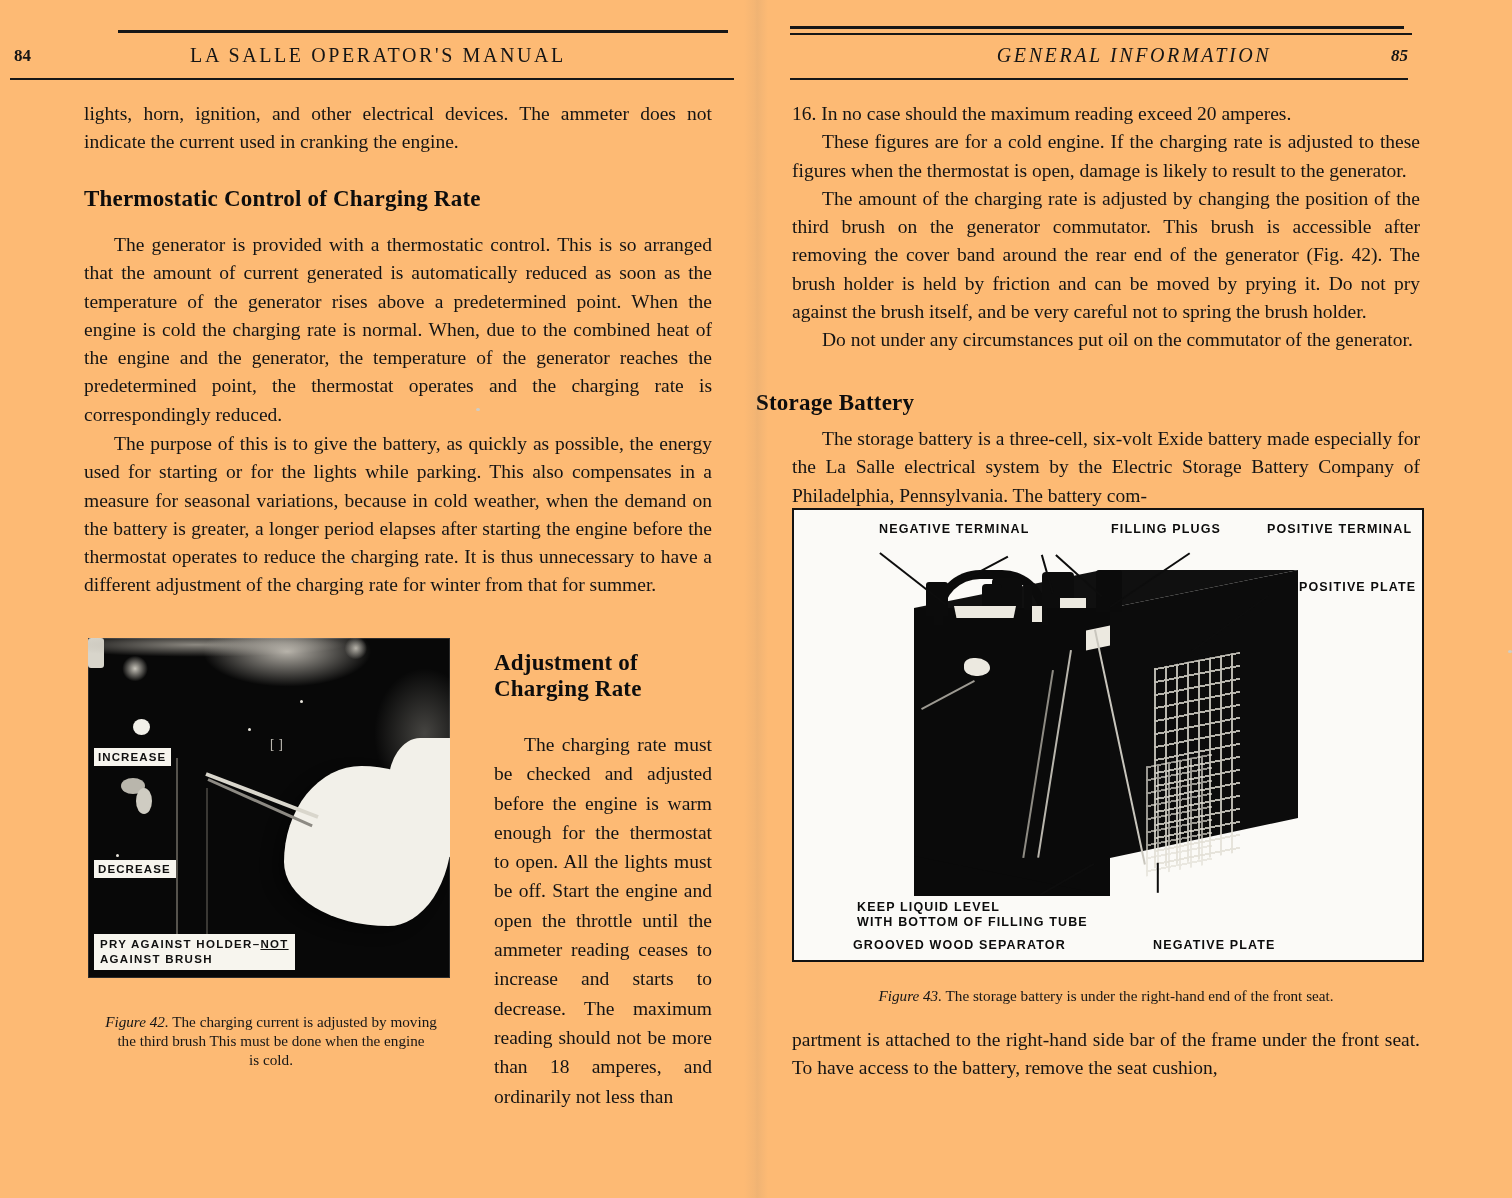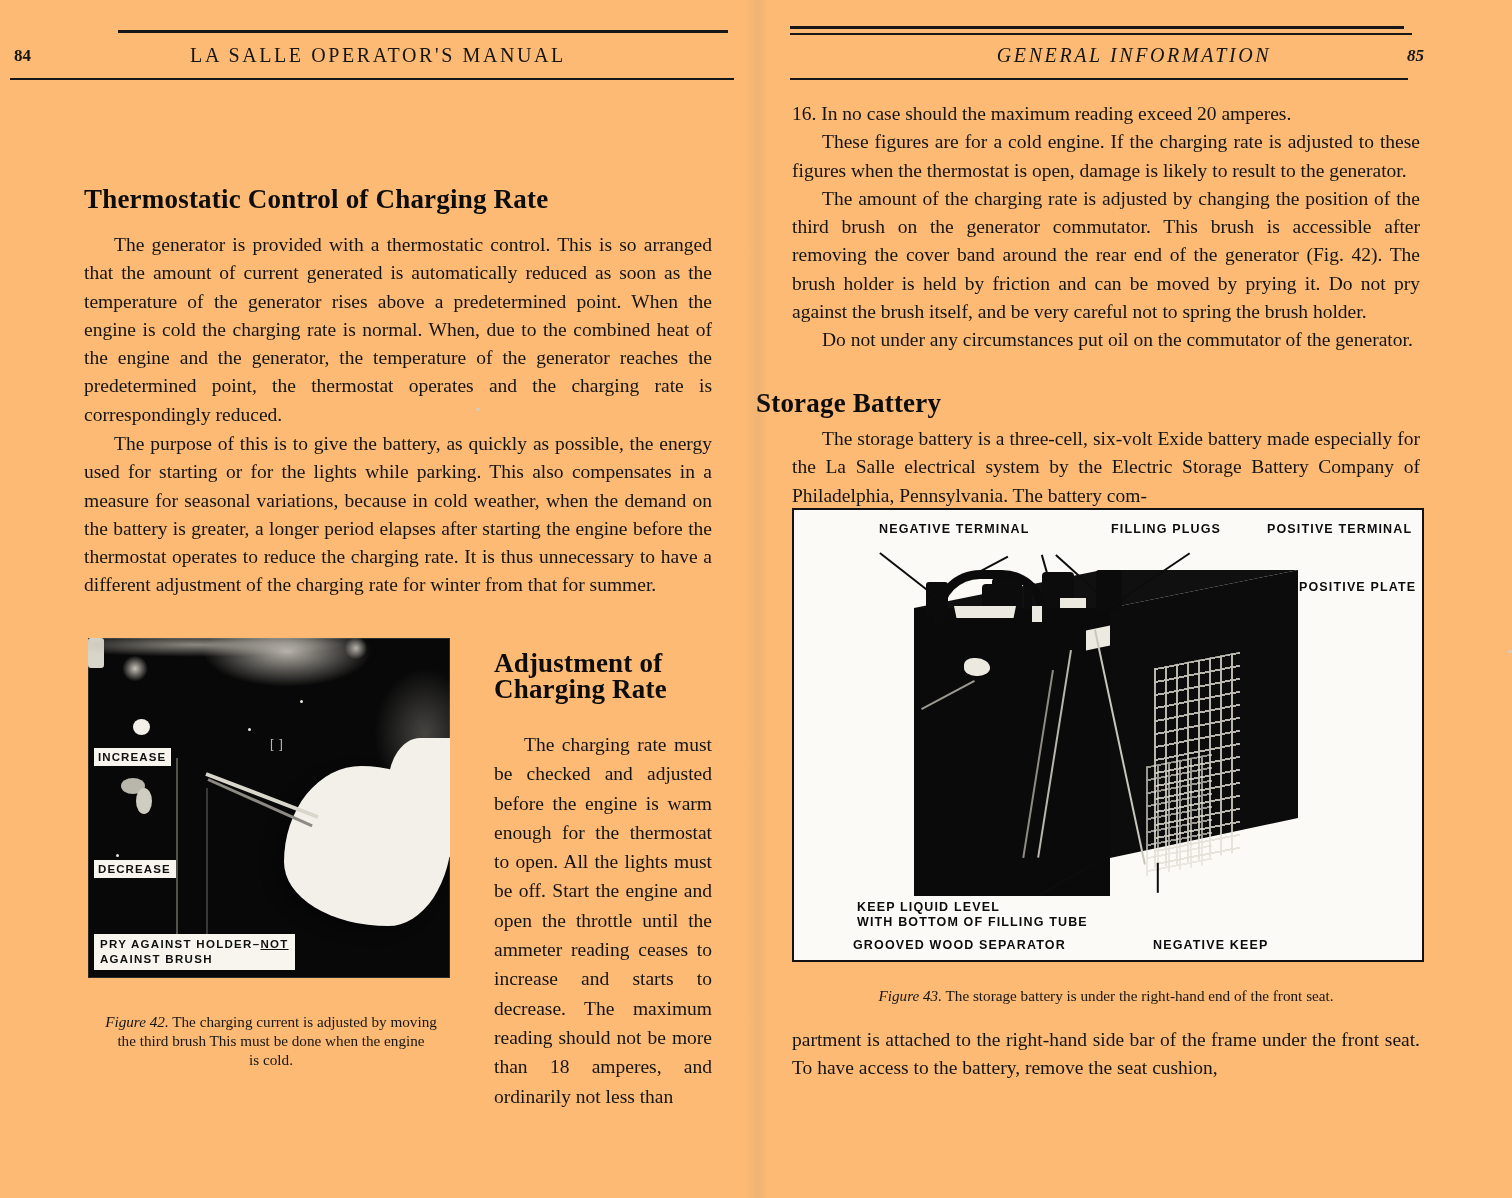--- a/index.html
+++ b/index.html
@@ -69,21 +69,21 @@
     text-align: justify;
     text-justify: inter-word;
     color: #141414;
   }
   .col p { margin: 0; }
   .col p.indent { text-indent: 30px; }
 
   .subhead {
     position: absolute;
     font-weight: bold;
-    font-size: 27px;
+    font-size: 23px;
     line-height: 26px;
     color: #0d0d0d;
     letter-spacing: 0.2px;
   }
   .subhead.center {
     text-align: left;
     left: 0; right: 0;
   }
 
   .caption {
@@ -344,20 +344,23 @@
 
   <div class="header" style="top:30px;">
     <div class="rule thick" style="top:0; left:118px; right:28px;"></div>
     <div class="head-row">
       <div class="folio" style="left:14px;">84</div>
       <div class="head-title">LA SALLE OPERATOR'S MANUAL</div>
     </div>
     <div class="rule thin" style="top:48px; left:10px; right:22px;"></div>
   </div>
 
+  <div class="col" style="left:84px; top:100px; width:628px;">
+    <p>lights, horn, ignition, and other electrical devices.   The ammeter does not indicate the current used in cranking the engine.</p>
+  </div>
 
   <div class="subhead" style="left:84px; top:186px; width:628px;">Thermostatic Control of Charging Rate</div>
 
   <div class="col" style="left:84px; top:231px; width:628px;">
     <p class="indent">The generator is provided with a thermostatic control.   This is so arranged that the amount of current generated is automatically reduced as soon as the temperature of the generator rises above a predetermined point.   When the engine is cold the charging rate is normal.   When, due to the combined heat of the engine and the generator, the temperature of the generator reaches the predetermined point, the thermostat operates and the charging rate is correspondingly reduced.</p>
   </div>
 
   <div class="col" style="left:84px; top:430px; width:628px;">
     <p class="indent">The purpose of this is to give the battery, as quickly as possible, the energy used for starting or for the lights while parking.   This also compensates in a measure for seasonal variations, because in cold weather, when the demand on the battery is greater, a longer period elapses after starting the engine before the thermostat operates to reduce the charging rate.   It is thus unnecessary to have a different adjustment of the charging rate for winter from that for summer.</p>
   </div>
@@ -407,21 +410,21 @@
   <div class="speck" style="left:350px; top:560px; width:3px; height:3px;"></div>
 </div>
 
 <div class="page" id="right-page">
 
   <div class="header" style="top:26px;">
     <div class="rule thick" style="top:0; left:34px; right:108px;"></div>
     <div class="rule thin" style="top:7px; left:34px; right:100px;"></div>
     <div class="head-row" style="top:18px;font-style:italic;">
       <div class="head-title">GENERAL INFORMATION</div>
-      <div class="folio" style="right:88px;margin-left:36px;">85</div>
+      <div class="folio" style="right:104px;margin-left:36px;">85</div>
     </div>
     <div class="rule thin" style="top:52px; left:34px; right:104px;"></div>
   </div>
 
   <div class="col" style="left:36px; top:100px; width:628px;">
     <p>16.  In no case should the maximum reading exceed 20 amperes.</p>
     <p class="indent">These figures are for a cold engine.   If the charging rate is adjusted to these figures when the thermostat is open, damage is likely to result to the generator.</p>
     <p class="indent">The amount of the charging rate is adjusted by changing the position of the third brush on the generator commutator.   This brush is accessible after removing the cover band around the rear end of the generator (Fig. 42).   The brush holder is held by friction and can be moved by prying it.   Do not pry against the brush itself, and be very careful not to spring the brush holder.</p>
     <p class="indent">Do not under any circumstances put oil on the commutator of the generator.</p>
   </div>
@@ -475,21 +478,21 @@
       <div class="bat-label" style="left:46px; top:12px;">NEGATIVE TERMINAL</div>
       <div class="bat-label" style="left:278px; top:12px;">FILLING PLUGS</div>
       <div class="bat-label" style="left:434px; top:12px;">POSITIVE TERMINAL</div>
       <div class="bat-label" style="left:466px; top:70px;">POSITIVE PLATE</div>
 
       <div class="bat-label" style="left:24px; top:390px;">
         <span>KEEP LIQUID LEVEL</span><br>
         <span>WITH BOTTOM OF FILLING  TUBE</span>
       </div>
       <div class="bat-label" style="left:20px; top:428px;">GROOVED WOOD SEPARATOR</div>
-      <div class="bat-label" style="left:320px; top:428px;">NEGATIVE KEEP</div>
+      <div class="bat-label" style="left:320px; top:428px;">NEGATIVE PLATE</div>
     </div>
   </div>
 
   <div class="caption" style="left:36px; top:986px; width:628px;">
     <i>Figure 43.</i>
     <span>The storage battery is under the right-hand end of the front seat.</span>
   </div>
 
   <div class="col" style="left:36px; top:1026px; width:628px;">
     <p>partment is attached to the right-hand side bar of the frame under the front seat.   To have access to the battery, remove the seat cushion,</p>

